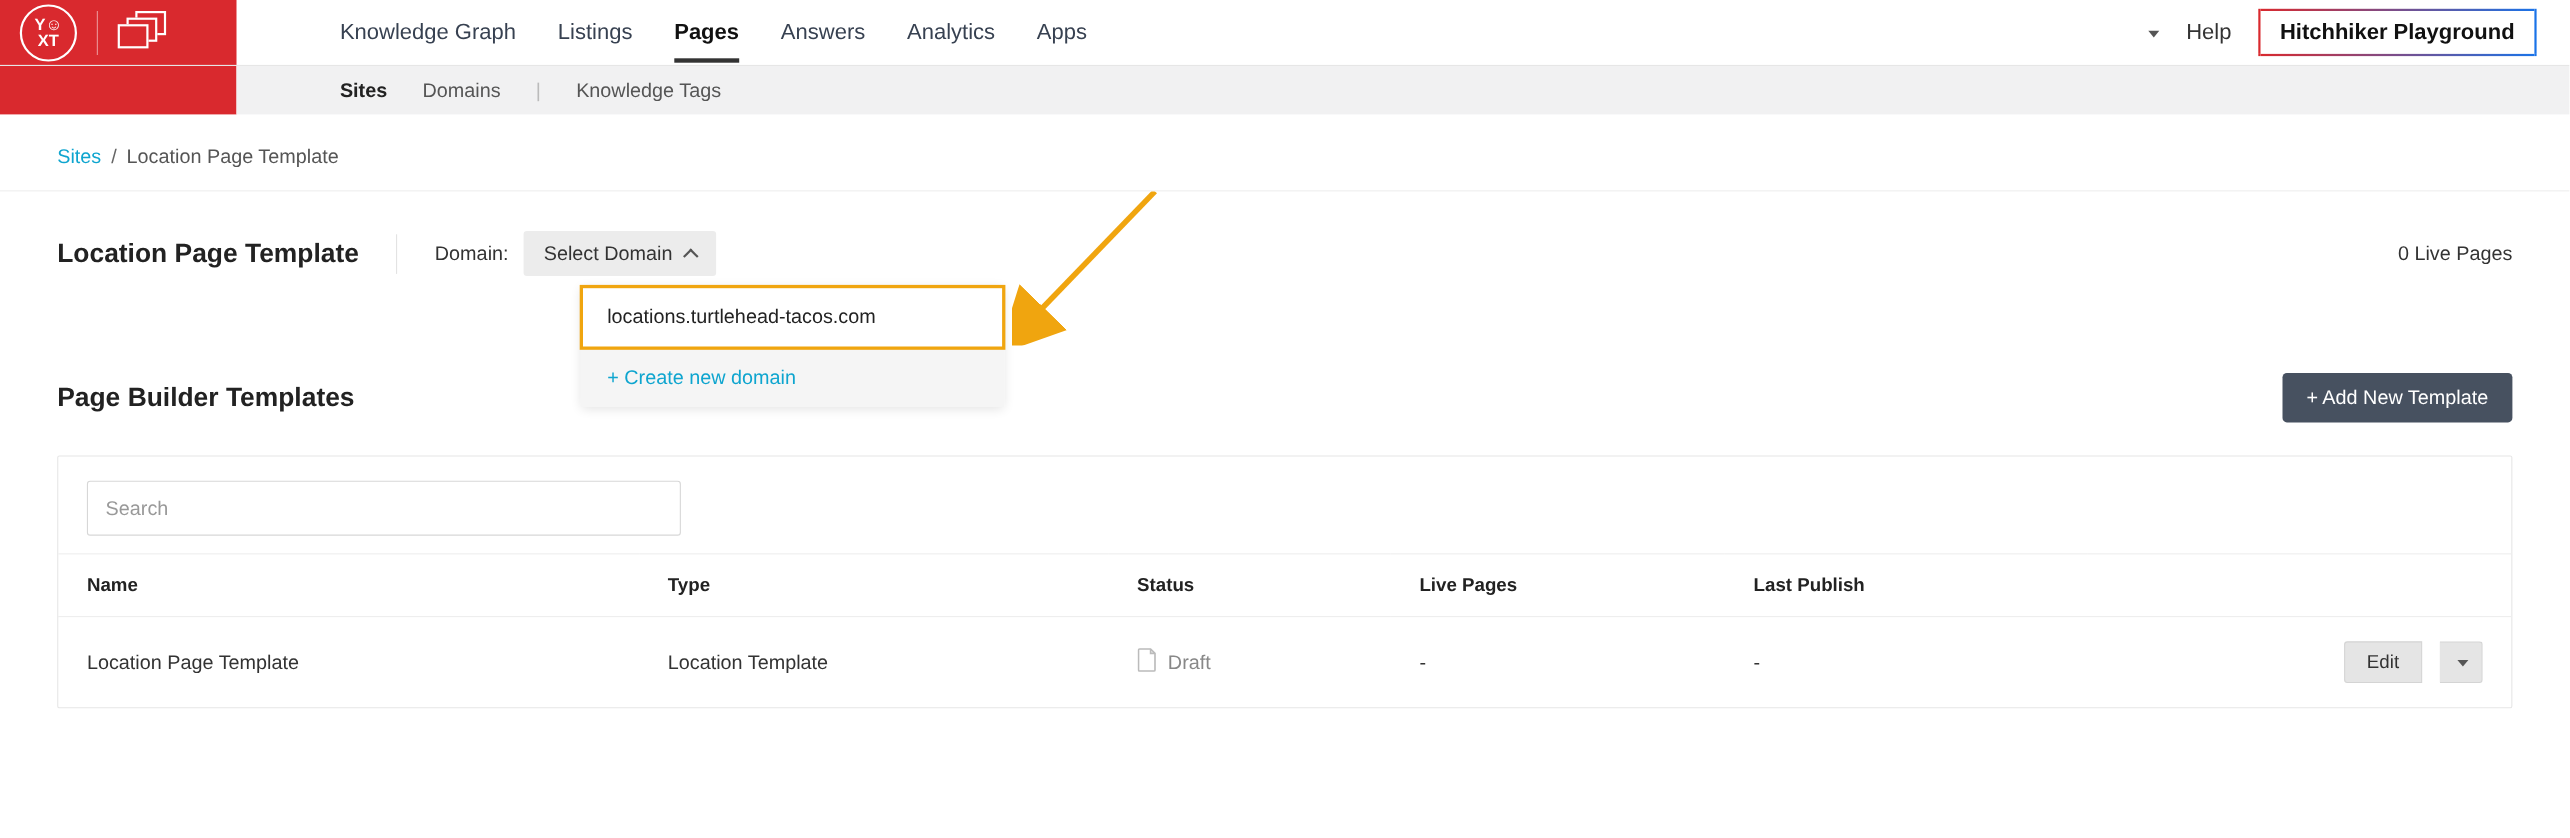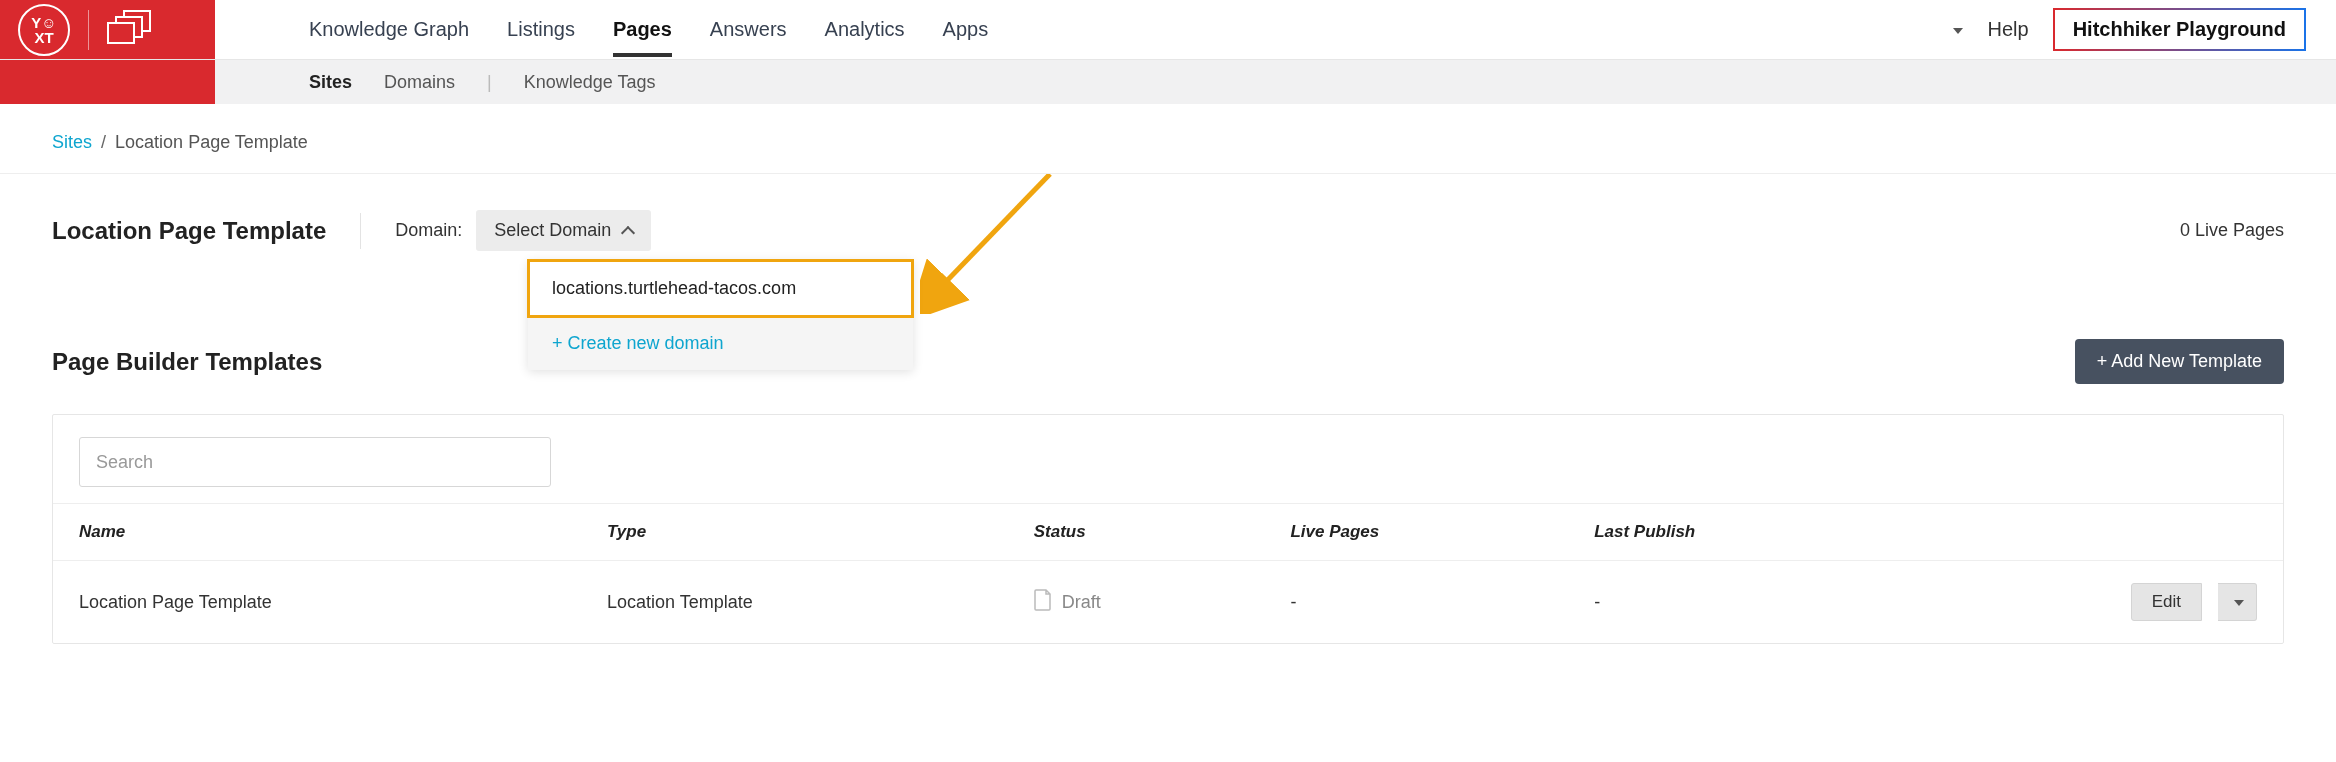--- a/index.html
+++ b/index.html
@@ -241,21 +241,21 @@
   
   .table-card {
     margin: 30px 52px 0 52px;
     border: 1px solid #e6e6e6;
     border-radius: 2px;
   }
   .table-search-row {
     padding: 22px 26px 16px 26px;
   }
   .search-input {
-    width: 472px;
+    width: 540px;
     height: 50px;
     border: 1px solid #d7d7d7;
     border-radius: 3px;
     padding: 0 16px;
     font-size: 18px;
     color: #333;
   }
   .search-input::placeholder { color: #999; }
 
   table.data {
@@ -263,21 +263,20 @@
     border-collapse: collapse;
   }
   table.data th {
     text-align: left;
     font-size: 17px;
     font-weight: 700;
     color: #222;
     padding: 18px 26px;
     border-top: 1px solid #eee;
     border-bottom: 1px solid #eee;
-    font-style: italic;
   }
   table.data td {
     padding: 22px 26px;
     font-size: 18px;
     color: #333;
     vertical-align: middle;
   }
   .status-cell { display: flex; align-items: center; gap: 10px; color: #888; }
   .draft-icon {
     display: inline-block;

